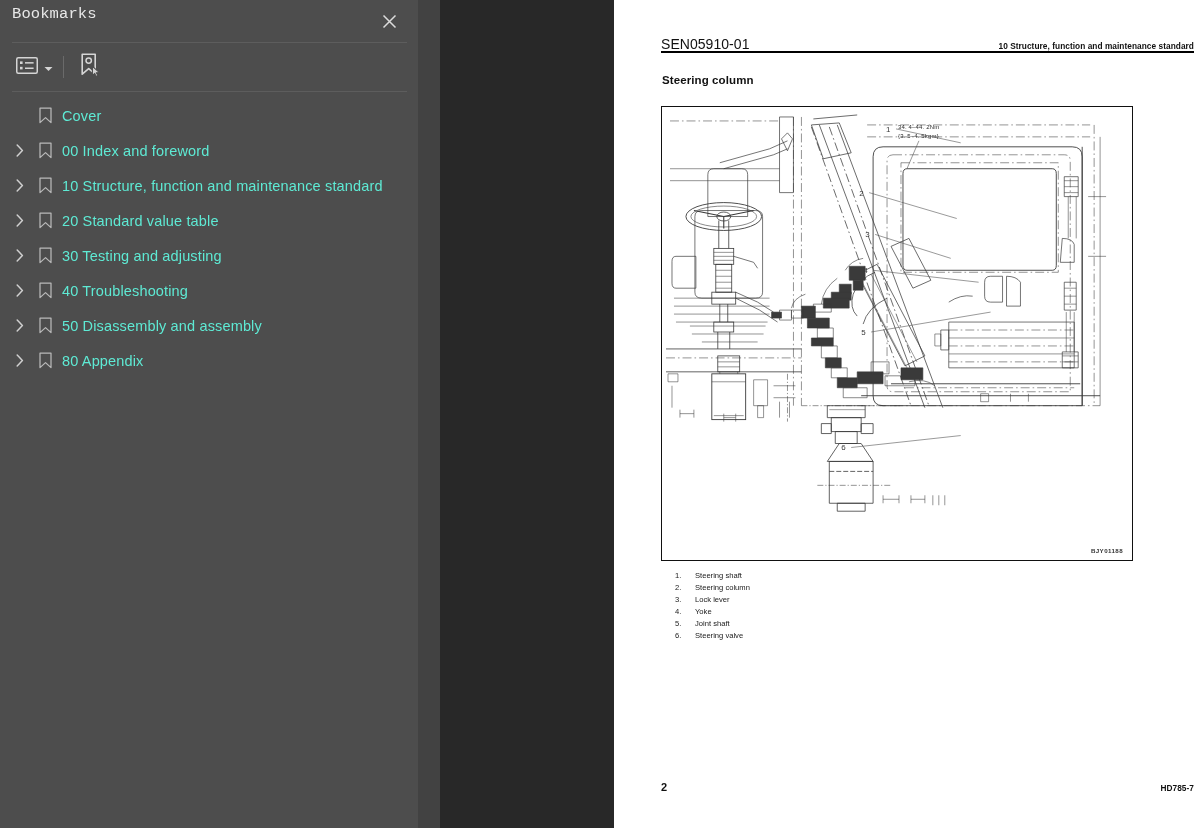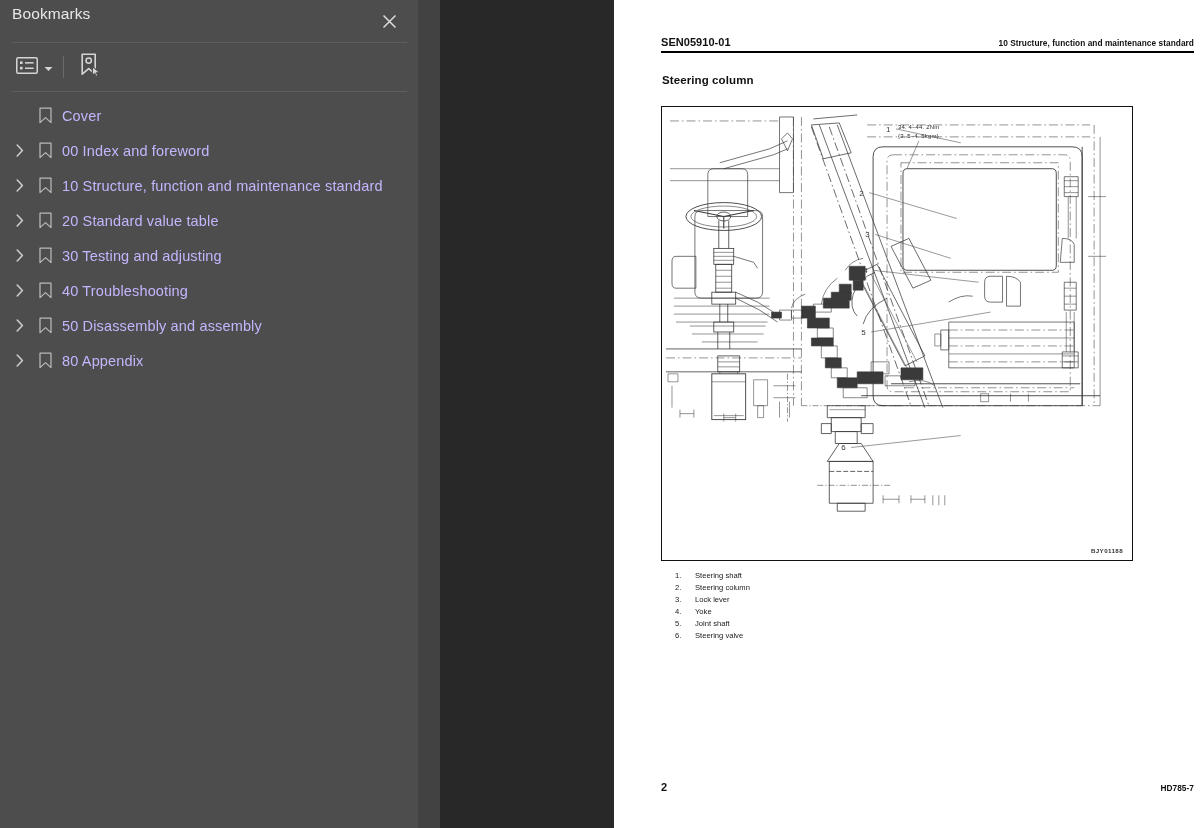--- a/index.html
+++ b/index.html
@@ -31,20 +31,21 @@
     height: 828px;
     background: #4d4d4d;
     box-sizing: border-box;
   }
   .sidebar-header {
     position: relative;
     height: 27px;
     display: flex;
     align-items: center;
     padding: 0 0 0 12px;
+    font-family: Liberation Mono, monospace;
   }
   .sidebar-title {
     color: #e8e8e8;
     font-size: 15.5px;
     letter-spacing: .1px;
     user-select: none;
   }
   .close-btn {
     position: absolute;
     right: 16px;
@@ -129,21 +130,21 @@
   }
   .bm-twisty.spacer { cursor: default; }
   .bm-icon {
     width: 26px;
     flex: 0 0 26px;
     display: flex;
     align-items: center;
     justify-content: center;
   }
   .bm-label {
-    color: #c4b5fd;
+    color: #5eead4;
     font-size: 14.5px;
     white-space: nowrap;
     letter-spacing: .15px;
     padding-left: 4px;
     user-select: none;
   }
 
   
   .gutter {
     position: absolute;
@@ -186,22 +187,22 @@
   .pg-header {
     position: absolute;
     left: 0;
     right: 0;
     top: 36px;
     display: flex;
     justify-content: space-between;
     align-items: baseline;
   }
   .pg-header-left {
-    font-size: 11px;
-    font-weight: bold;
+    font-size: 14px;
+    font-weight: normal;
     color: #111;
     letter-spacing: .05px;
     text-align: right;
   }
   .pg-header-right {
     font-size: 8.3px;
     font-weight: bold;
     color: #111;
     letter-spacing: .05px;
   }

